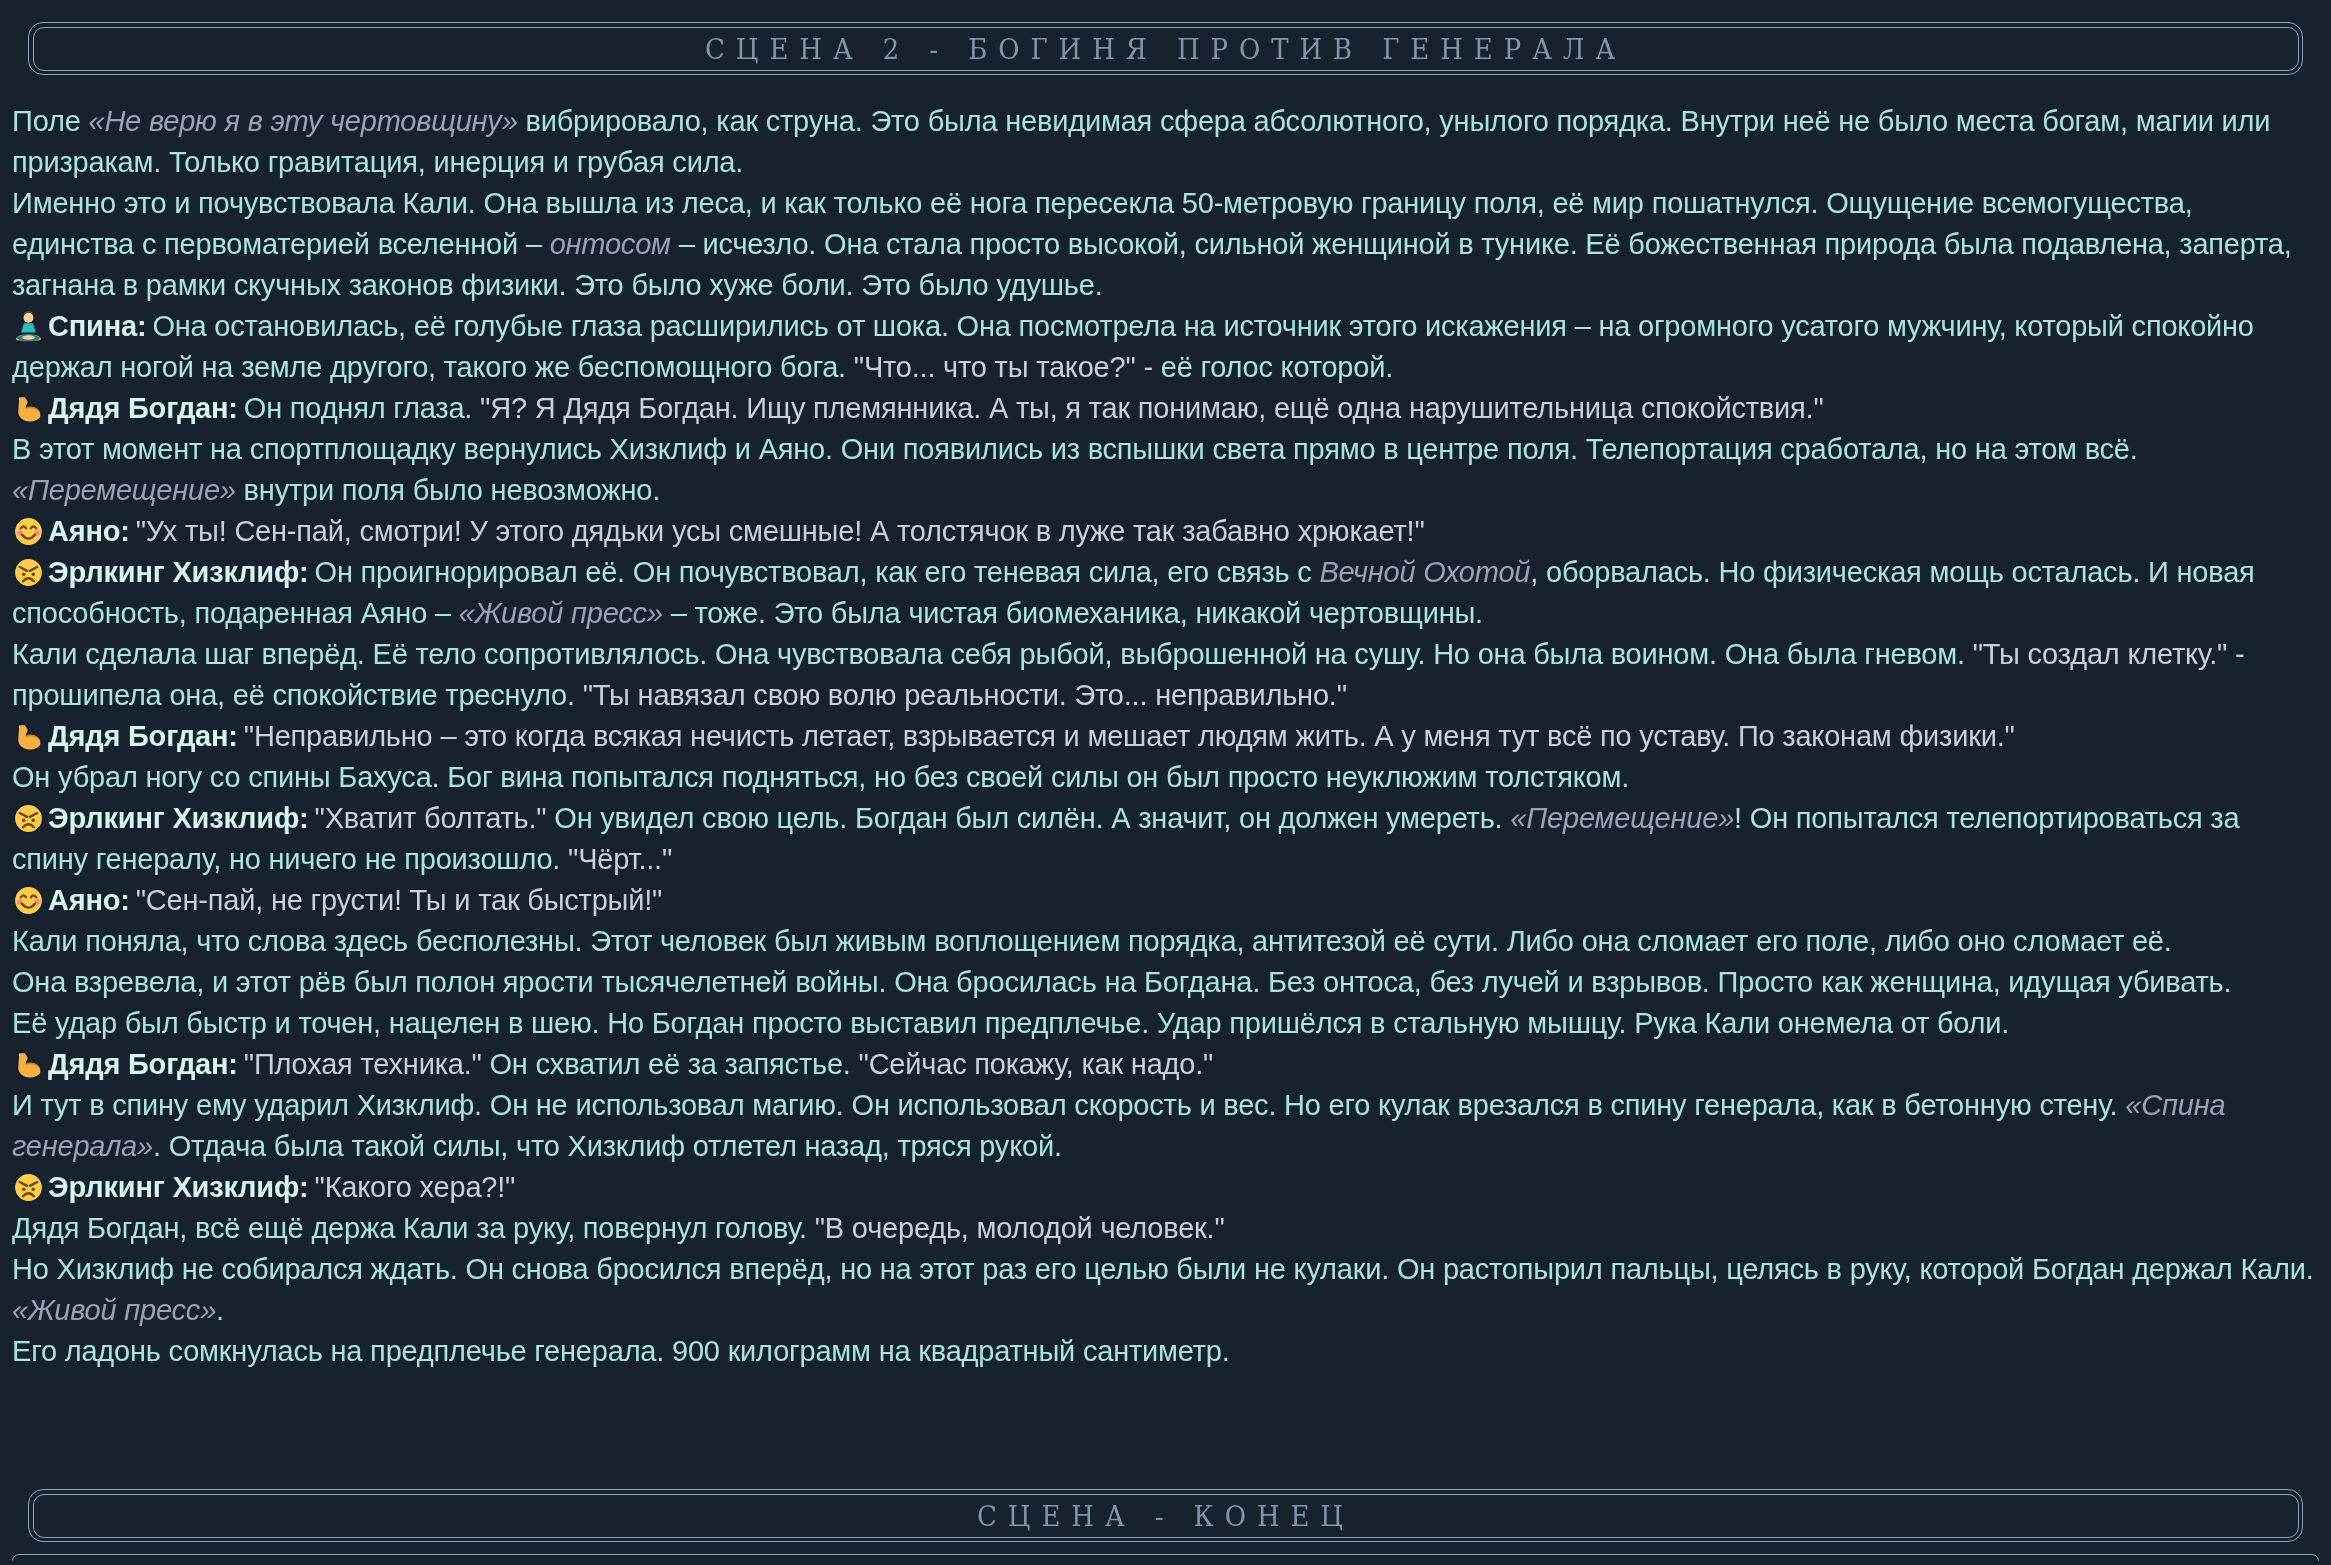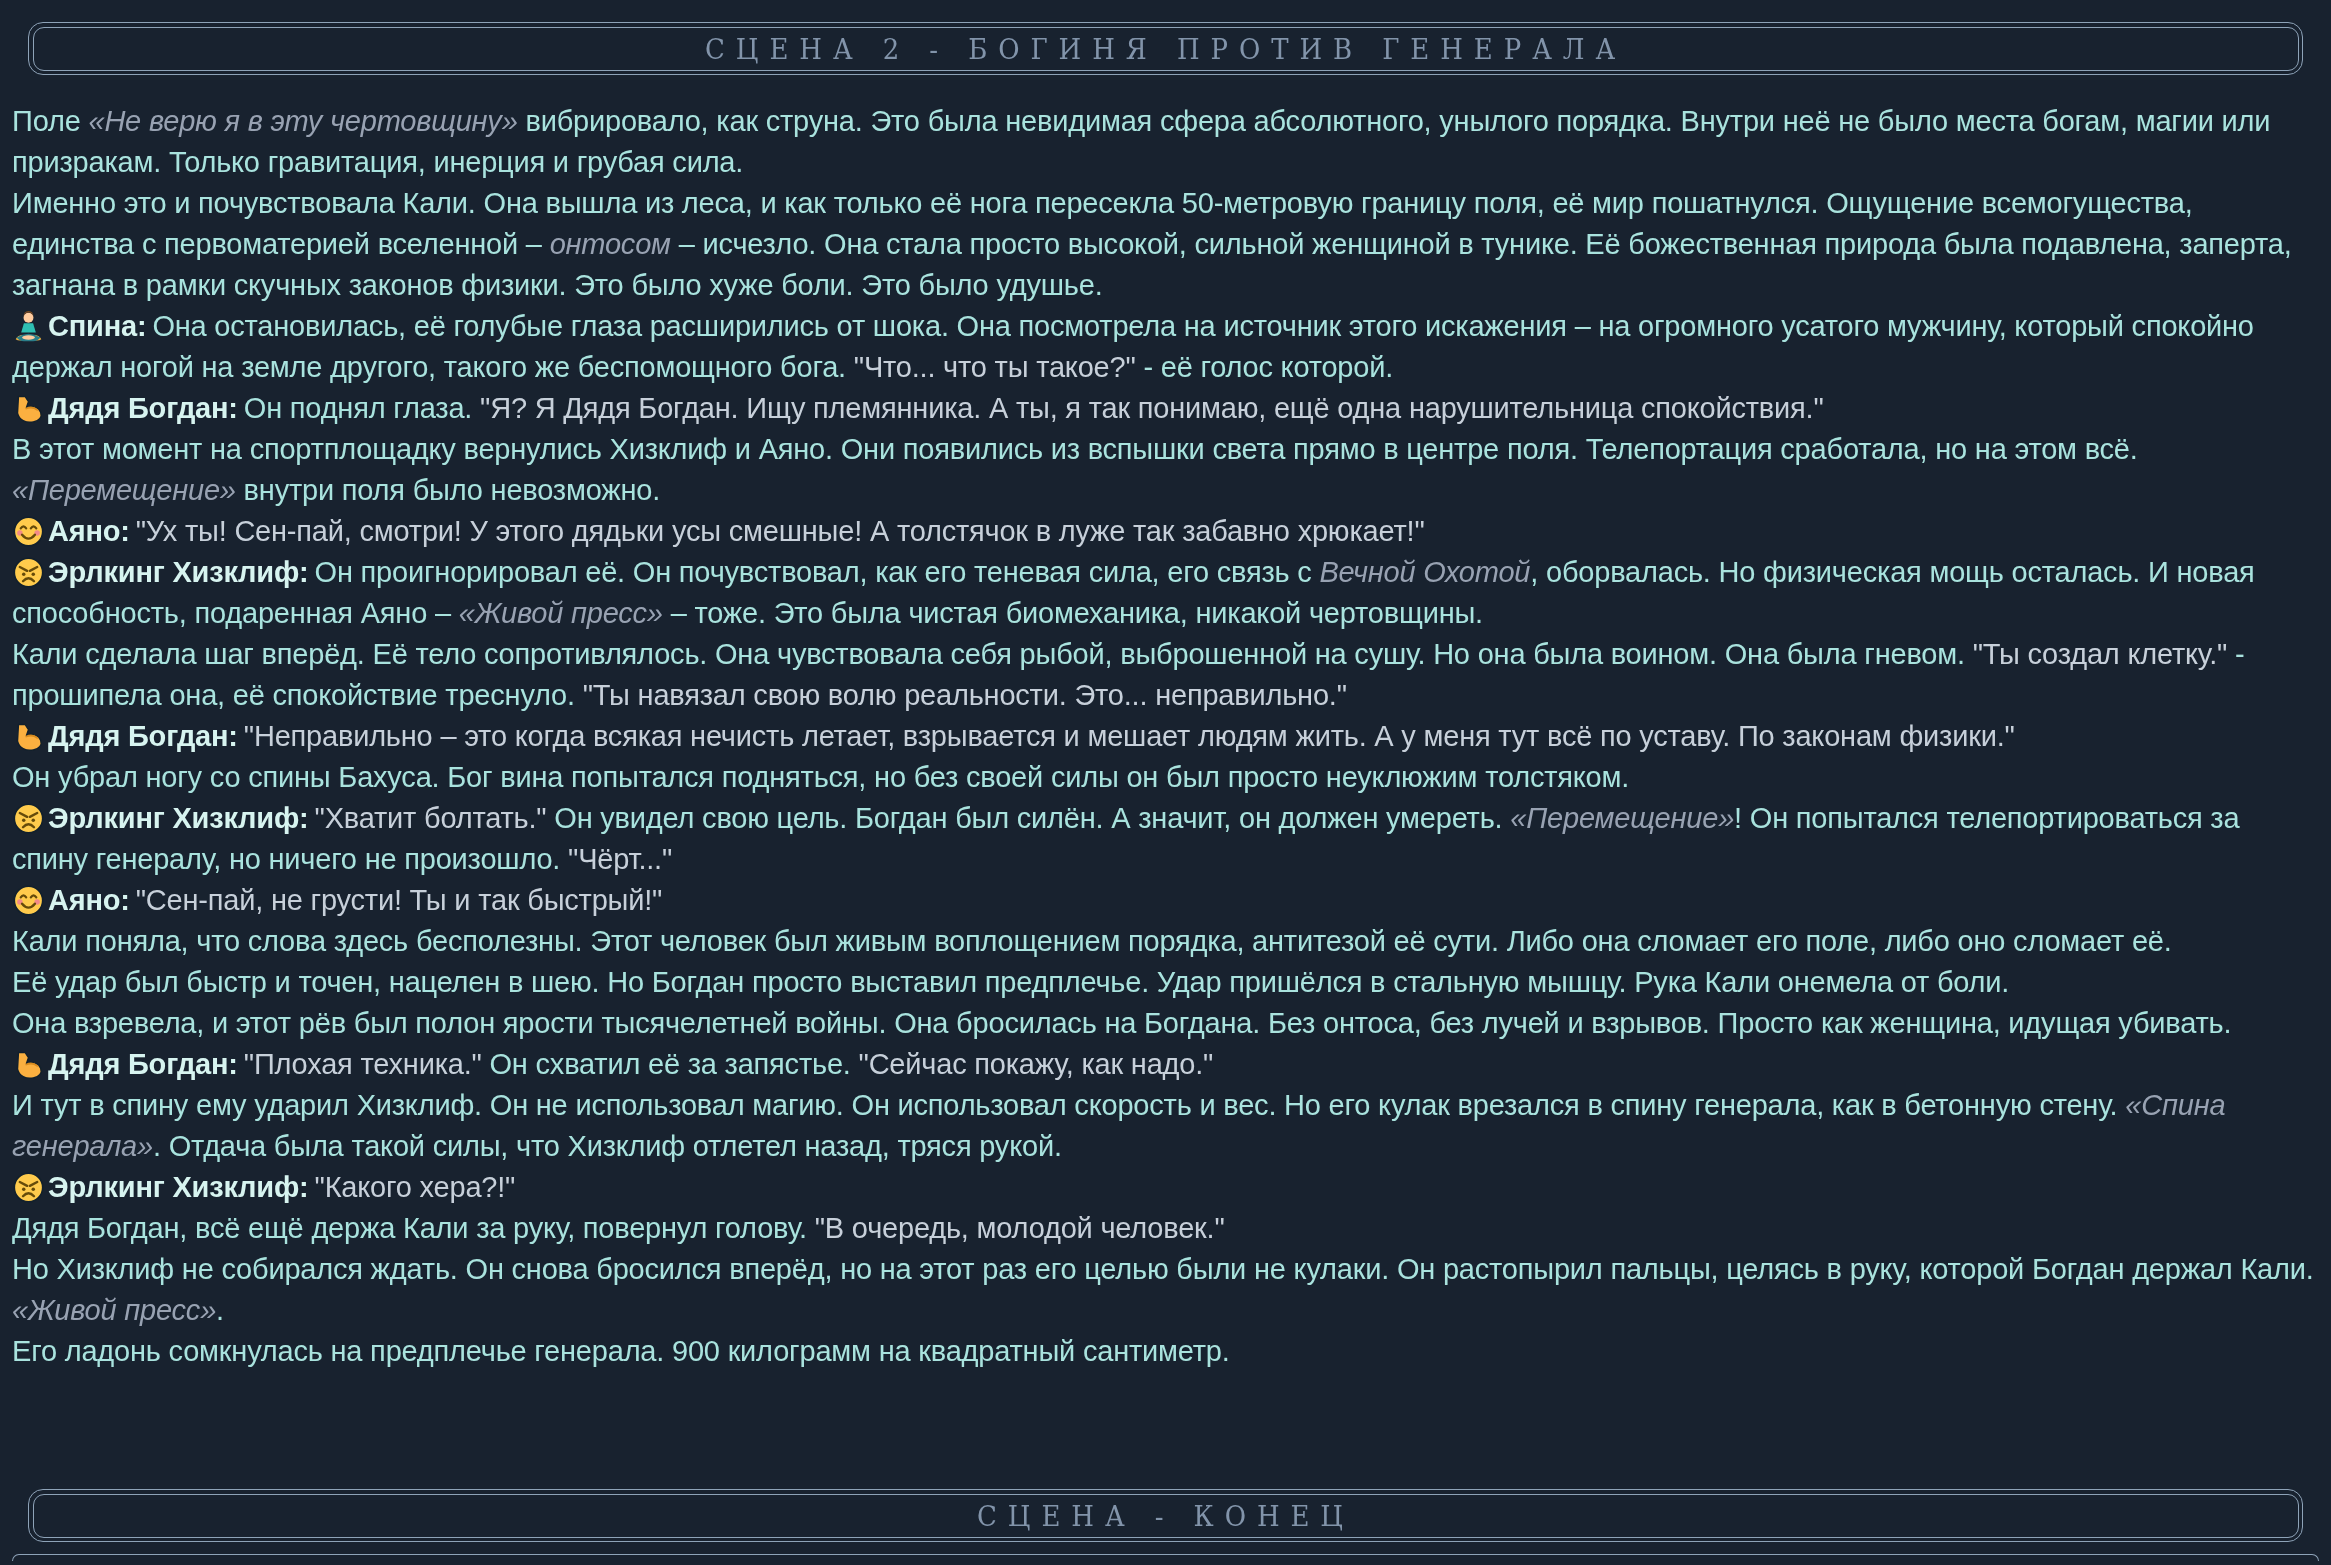--- a/index.html
+++ b/index.html
@@ -117,22 +117,22 @@
           </svg></span><span class="seg-name">Эрлкинг Хизклиф:</span><span class="seg-q">"Хватит болтать."</span><span class="seg-n"> Он увидел свою цель. Богдан был силён. А значит, он должен умереть. </span><span class="seg-term">«Перемещение»</span><span class="seg-n">! Он попытался телепортироваться за спину генералу, но ничего не произошло. </span><span class="seg-q">"Чёрт..."</span></div>
       <div class="para"><span class="emoji"><svg viewBox="0 0 36 36" width="33" height="33">
             <circle cx="18" cy="18" r="15.5" fill="#ffcb4c" stroke="#12202c" stroke-width="1.8"></circle>
             <path d="M9.5 14.5 q3 -4.4 6 0" fill="none" stroke="#664b0a" stroke-width="2.4" stroke-linecap="round"></path>
             <path d="M20.5 14.5 q3 -4.4 6 0" fill="none" stroke="#664b0a" stroke-width="2.4" stroke-linecap="round"></path>
             <circle cx="8.6" cy="19.5" r="3" fill="#f07f92" opacity="0.85"></circle>
             <circle cx="27.4" cy="19.5" r="3" fill="#f07f92" opacity="0.85"></circle>
             <path d="M11 21.5 q7 8.5 14 0" fill="none" stroke="#664b0a" stroke-width="2.6" stroke-linecap="round"></path>
           </svg></span><span class="seg-name">Аяно:</span><span class="seg-q">"Сен-пай, не грусти! Ты и так быстрый!"</span></div>
       <div class="para"><span class="seg-n">Кали поняла, что слова здесь бесполезны. Этот человек был живым воплощением порядка, антитезой её сути. Либо она сломает его поле, либо оно сломает её.</span></div>
+      <div class="para"><span class="seg-n">Она взревела, и этот рёв был полон ярости тысячелетней войны. Она бросилась на Богдана. Без онтоса, без лучей и взрывов. Просто как женщина, идущая убивать.</span></div>
       <div class="para"><span class="seg-n">Её удар был быстр и точен, нацелен в шею. Но Богдан просто выставил предплечье. Удар пришёлся в стальную мышцу. Рука Кали онемела от боли.</span></div>
-      <div class="para"><span class="seg-n">Она взревела, и этот рёв был полон ярости тысячелетней войны. Она бросилась на Богдана. Без онтоса, без лучей и взрывов. Просто как женщина, идущая убивать.</span></div>
       <div class="para"><span class="emoji"><svg viewBox="0 0 36 36" width="33" height="33">
             <path d="M7 5 h7.5 l3.5 5.5 -2.2 6.5 c6.5 -2.5 13.5 -0.5 15.5 5 c2 5.5 -1.5 9.5 -8 10.7 c-8.5 1.5 -15.5 -2.2 -17.3 -9.7 z" fill="#fbb040" stroke="#12202c" stroke-width="1.6" stroke-linejoin="round"></path>
             <path d="M15.5 18 c4.5 -1.8 9 -1 12 1.5" fill="none" stroke="#d98c1f" stroke-width="2" stroke-linecap="round"></path>
           </svg></span><span class="seg-name">Дядя Богдан:</span><span class="seg-q">"Плохая техника."</span><span class="seg-n"> Он схватил её за запястье. </span><span class="seg-q">"Сейчас покажу, как надо."</span></div>
       <div class="para"><span class="seg-n">И тут в спину ему ударил Хизклиф. Он не использовал магию. Он использовал скорость и вес. Но его кулак врезался в спину генерала, как в бетонную стену. </span><span class="seg-term">«Спина генерала»</span><span class="seg-n">. Отдача была такой силы, что Хизклиф отлетел назад, тряся рукой.</span></div>
       <div class="para"><span class="emoji"><svg viewBox="0 0 36 36" width="33" height="33">
             <circle cx="18" cy="18" r="15.5" fill="#ffcb4c" stroke="#12202c" stroke-width="1.8"></circle>
             <path d="M8.5 12 l8 4.2 M27.5 12 l-8 4.2" stroke="#664b0a" stroke-width="2.6" stroke-linecap="round"></path>
             <circle cx="12.8" cy="19.8" r="1.9" fill="#664b0a"></circle>
             <circle cx="23.2" cy="19.8" r="1.9" fill="#664b0a"></circle>

